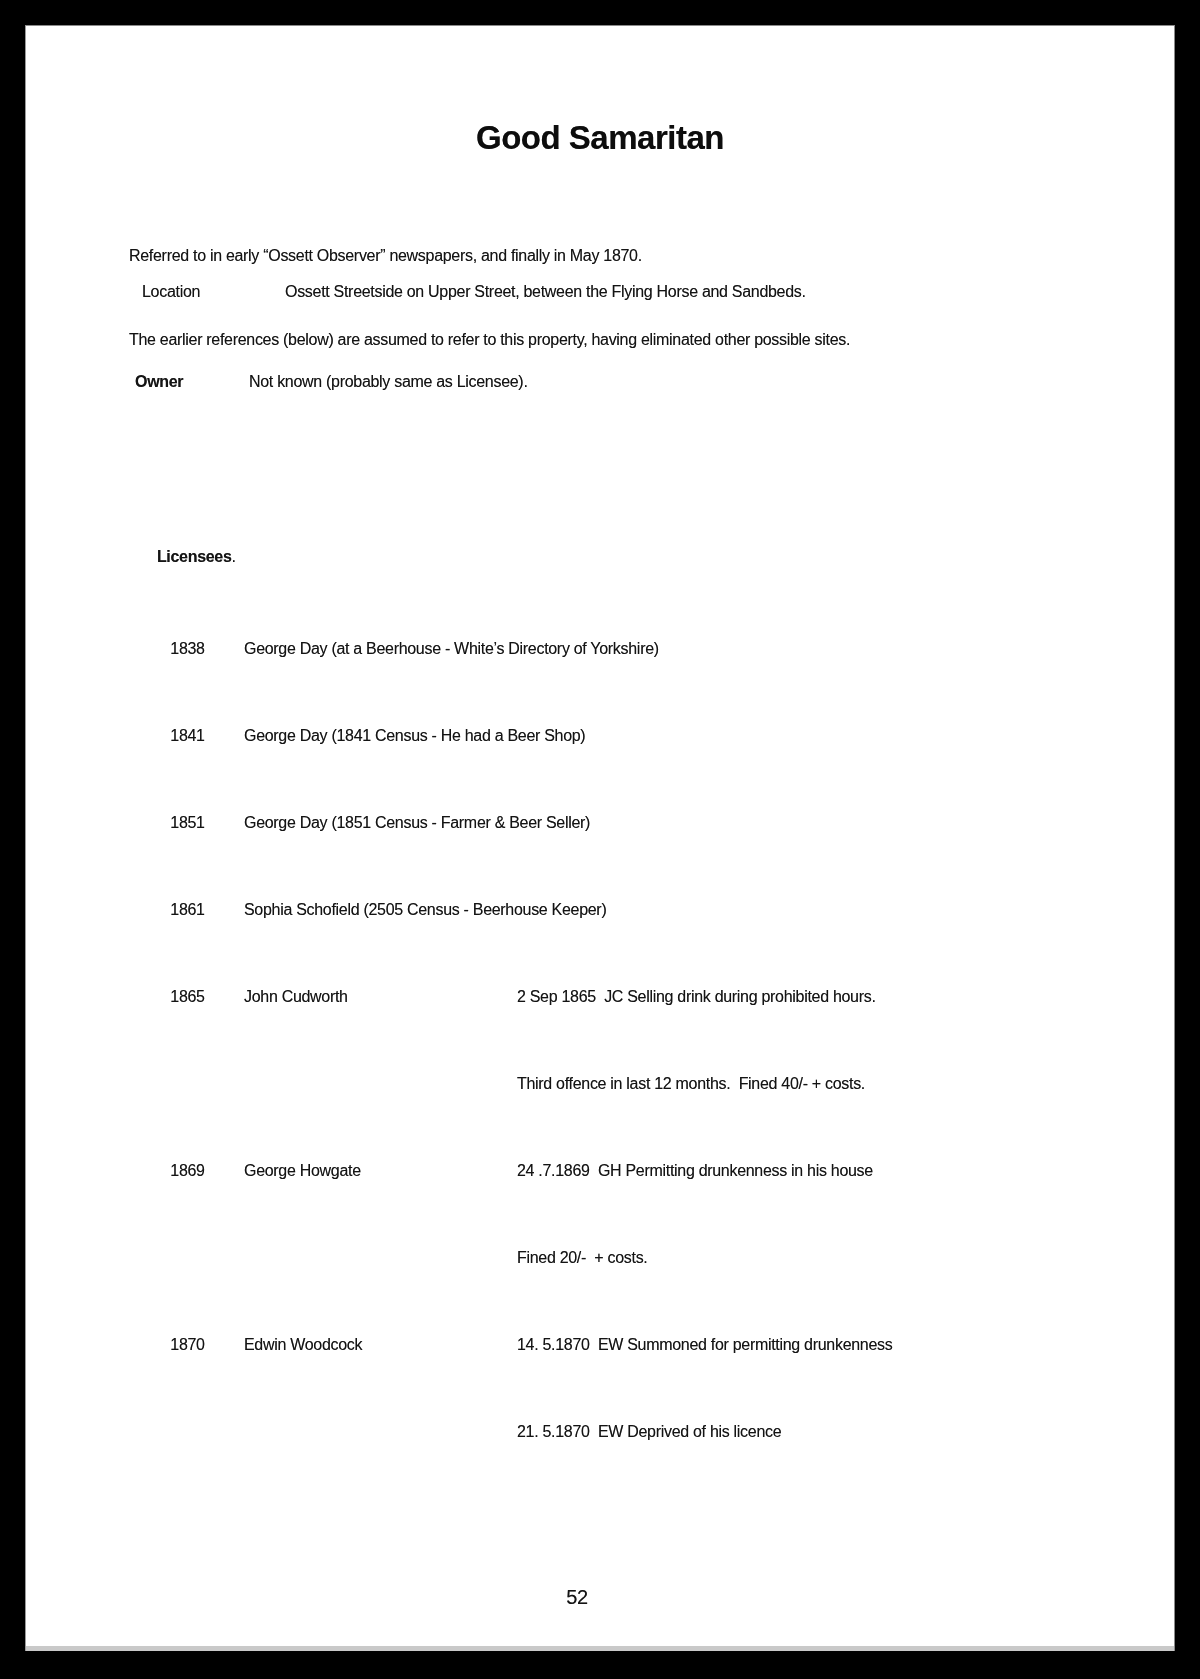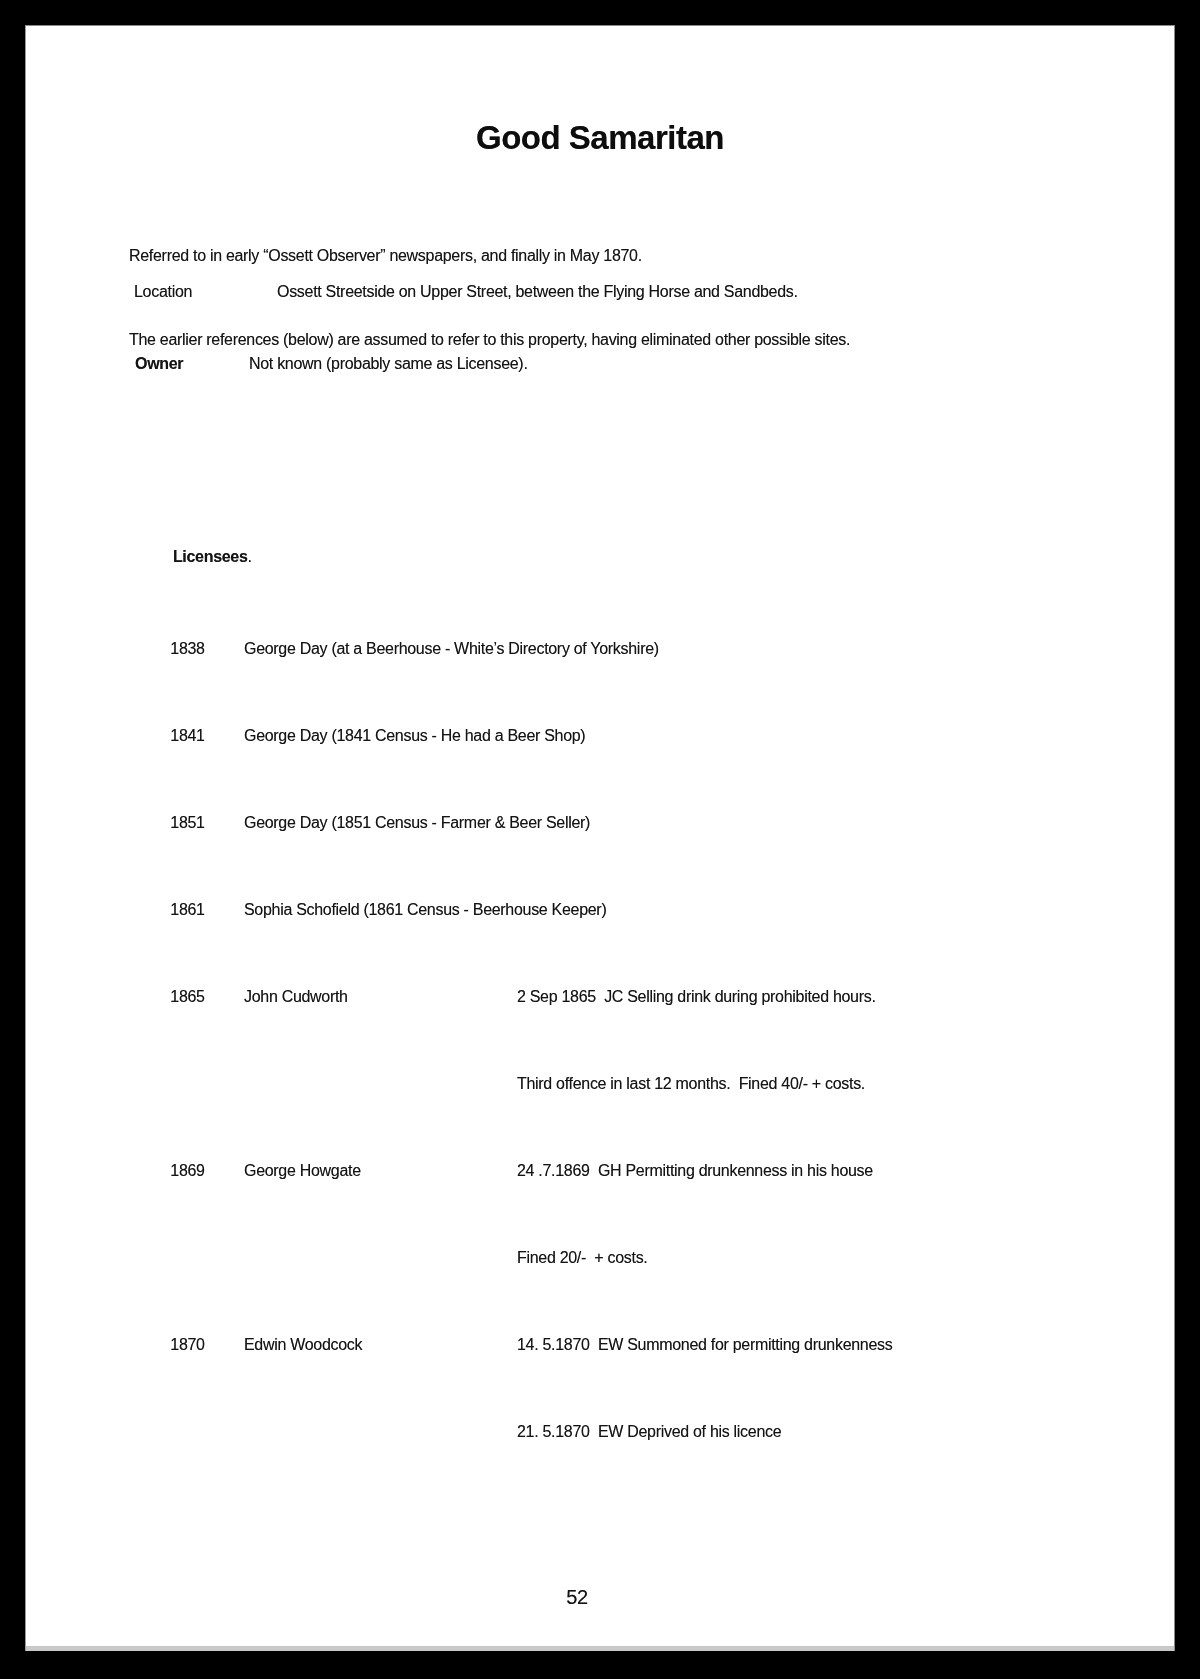--- a/index.html
+++ b/index.html
@@ -46,25 +46,25 @@
   .textline {
     position: absolute;
     font-size: 16px;
     line-height: 28px;
     white-space: pre;
     text-shadow: 0 0 0.5px rgba(20,20,20,0.5);
   }
   .intro { left: 103px; top: 160px; }
   .fieldrow { display: flex; }
   .fieldrow .label { flex: none; white-space: pre; }
-  .row-location { left: 108px; top: 252px; }
+  .row-location { left: 116px; top: 252px; }
   .row-location .label { width: 143px; }
-  .row-owner { left: 109px; top: 324px; }
+  .row-owner { left: 109px; top: 342px; }
   .row-owner .label { width: 114px; font-weight: bold; }
-  .row-licensees-heading { left: 122px; top: 489px; }
+  .row-licensees-heading { left: 106px; top: 489px; }
   .bold { font-weight: bold; }
   .licensee-list { left: 105px; top: 550px; line-height: 29px; }
   .lrow { display: flex; }
   .lrow .col-year { flex: none; width: 113px; white-space: pre; text-align: center; }
   .lrow .col-name { flex: none; width: 273px; white-space: pre; overflow: visible; }
   .lrow .col-event { flex: none; white-space: pre; text-align: center; }
   .page-number {
     position: absolute;
     top: 1557px;
     left: 0;
@@ -106,21 +106,21 @@
       <div class="lrow">
         <span class="col-year">1838</span><span class="col-name">George Day (at a Beerhouse - White’s Directory of Yorkshire)</span><span class="col-event"></span>
       </div>
       <div class="lrow">
         <span class="col-year">1841</span><span class="col-name">George Day (1841 Census - He had a Beer Shop)</span><span class="col-event"></span>
       </div>
       <div class="lrow">
         <span class="col-year">1851</span><span class="col-name">George Day (1851 Census - Farmer &amp; Beer Seller)</span><span class="col-event"></span>
       </div>
       <div class="lrow">
-        <span class="col-year">1861</span><span class="col-name">Sophia Schofield (1861 Census - Beerhouse Keeper)</span><span class="col-event"></span>
+        <span class="col-year">1861</span><span class="col-name">Sophia Schofield (2505 Census - Beerhouse Keeper)</span><span class="col-event"></span>
       </div>
       <div class="lrow">
         <span class="col-year">1865</span><span class="col-name">John Cudworth</span><span class="col-event">2 Sep 1865  JC Selling drink during prohibited hours.</span>
       </div>
       <div class="lrow">
         <span class="col-year"></span><span class="col-name"></span><span class="col-event">Third offence in last 12 months.  Fined 40/- + costs.</span>
       </div>
       <div class="lrow">
         <span class="col-year">1869</span><span class="col-name">George Howgate</span><span class="col-event">24 .7.1869  GH Permitting drunkenness in his house</span>
       </div>

